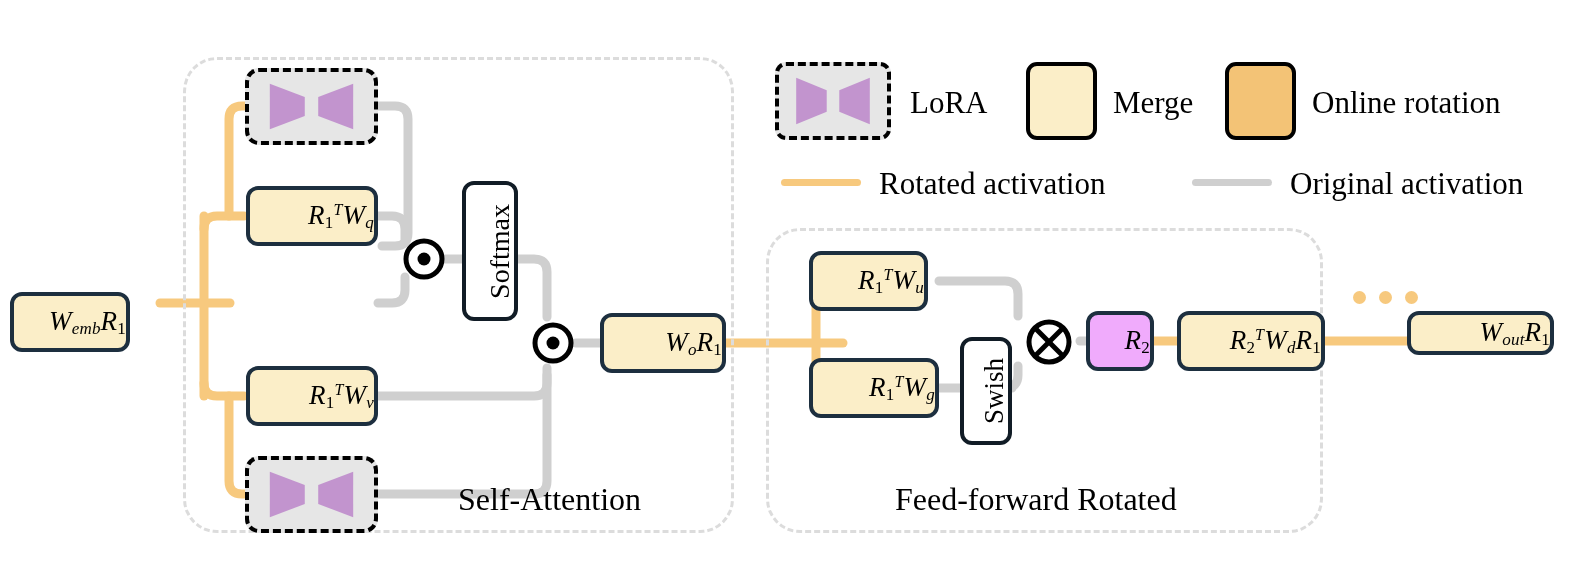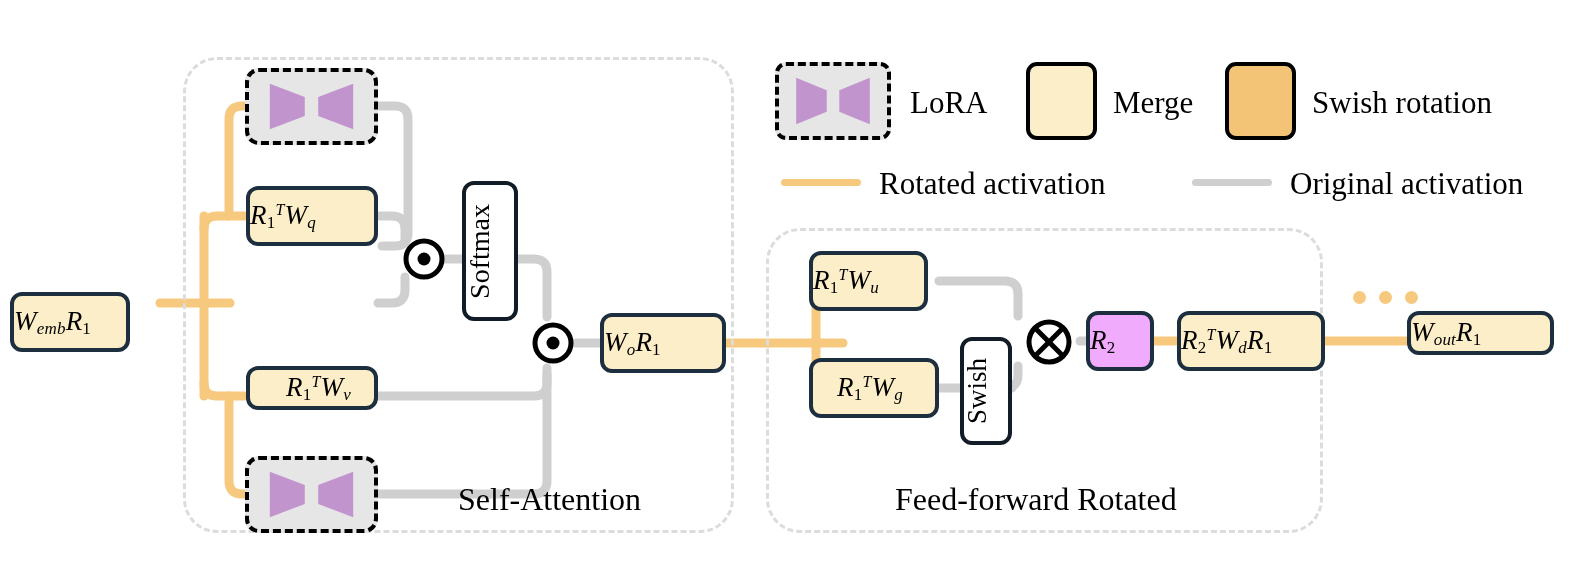--- a/index.html
+++ b/index.html
@@ -7,21 +7,21 @@
     width:1596px;height:580px;position:relative;overflow:hidden;
     font-family:"Liberation Serif","DejaVu Serif",serif;
     color:#000;
   }
   .canvas{position:absolute;inset:0;width:1596px;height:580px;}
   svg.wires{position:absolute;left:0;top:0;width:1596px;height:580px;}
 
   
   .node{
     position:absolute;box-sizing:border-box;
-    display:flex;align-items:center;justify-content:flex-start;
+    display:flex;align-items:center;justify-content:flex-end;
     border:4px solid #1d2f3f;border-radius:12px;
     background:#fbeec8;
     font-family:"Liberation Serif","DejaVu Serif",serif;
     line-height:1;white-space:nowrap;
   }
   .node.online{background:#f0abfc;}
   .node.plain{background:#ffffff;border-color:#111c26;}
 
   .vert{writing-mode:vertical-rl;transform:rotate(180deg);}
 
@@ -145,21 +145,21 @@
     </span>
   </div>
 
   <div class="node" style="left:246px;top:186px;width:132px;height:60px;">
     <span class="m">
       <i>R</i><sub class="subn">1</sub><sup class="sup">T</sup><i>W</i><sub class="sub">q</sub>
     </span>
   </div>
 
 
-  <div class="node" style="left:246px;top:366px;width:132px;height:44px;padding-left:36px;">
+  <div class="node" style="left:246px;top:366px;width:132px;height:60px;padding-left:36px;">
     <span class="m">
       <i>R</i><sub class="subn">1</sub><sup class="sup">T</sup><i>W</i><sub class="sub">v</sub>
     </span>
   </div>
 
   <div class="node plain" style="left:462px;top:181px;width:56px;height:140px;">
     <span class="vert" style="font-size:28px;">Softmax</span>
   </div>
 
   <div class="node" style="left:600px;top:313px;width:126px;height:60px;">
@@ -235,21 +235,21 @@
       <polygon points="17,13 51,27 51,51 17,65" fill="#c294ce"></polygon>
       <polygon points="99,13 65,27 65,51 99,65" fill="#c294ce"></polygon>
     </svg>
   </div>
   <div class="legend-txt" style="left:910px;top:85px;">LoRA</div>
 
   <div class="swatch merge" style="left:1026px;top:62px;width:71px;height:78px;"></div>
   <div class="legend-txt" style="left:1113px;top:85px;">Merge</div>
 
   <div class="swatch online" style="left:1225px;top:62px;width:71px;height:78px;"></div>
-  <div class="legend-txt" style="left:1312px;top:85px;">Swish rotation</div>
+  <div class="legend-txt" style="left:1312px;top:85px;">Online rotation</div>
 
   <div class="lineswatch" style="left:781px;top:179px;width:80px;background:#f7c97e;"></div>
   <div class="legend-txt" style="left:879px;top:166px;">Rotated activation</div>
 
   <div class="lineswatch" style="left:1192px;top:179px;width:80px;background:#cfcfcf;"></div>
   <div class="legend-txt" style="left:1290px;top:166px;">Original activation</div>
 
 </div>
 
 </body></html>

